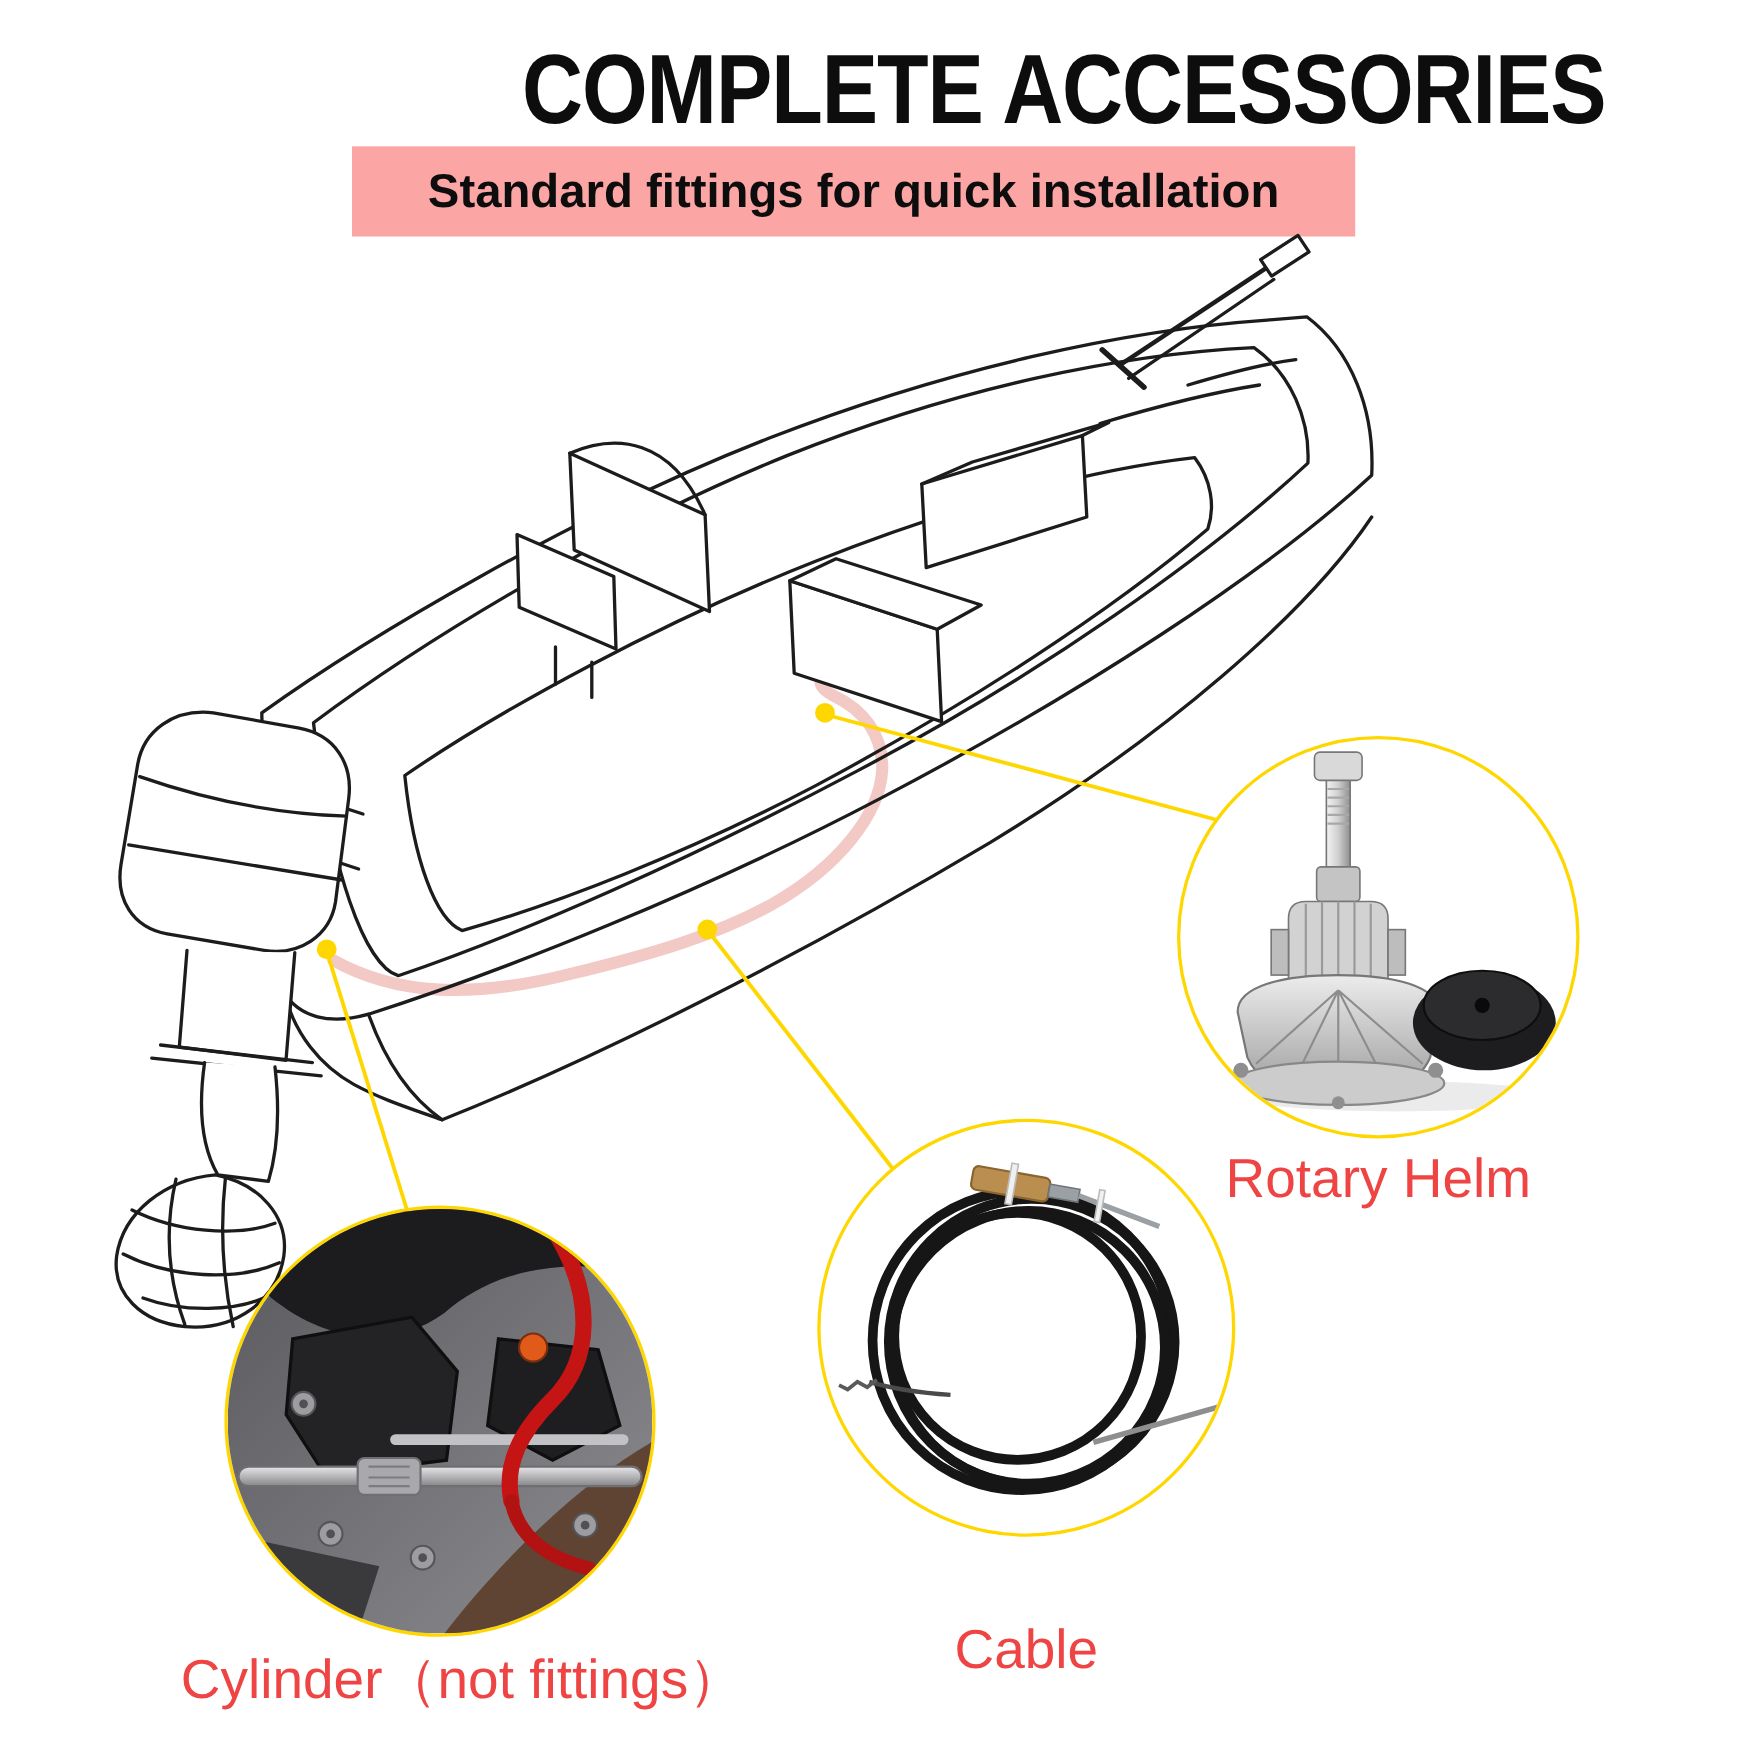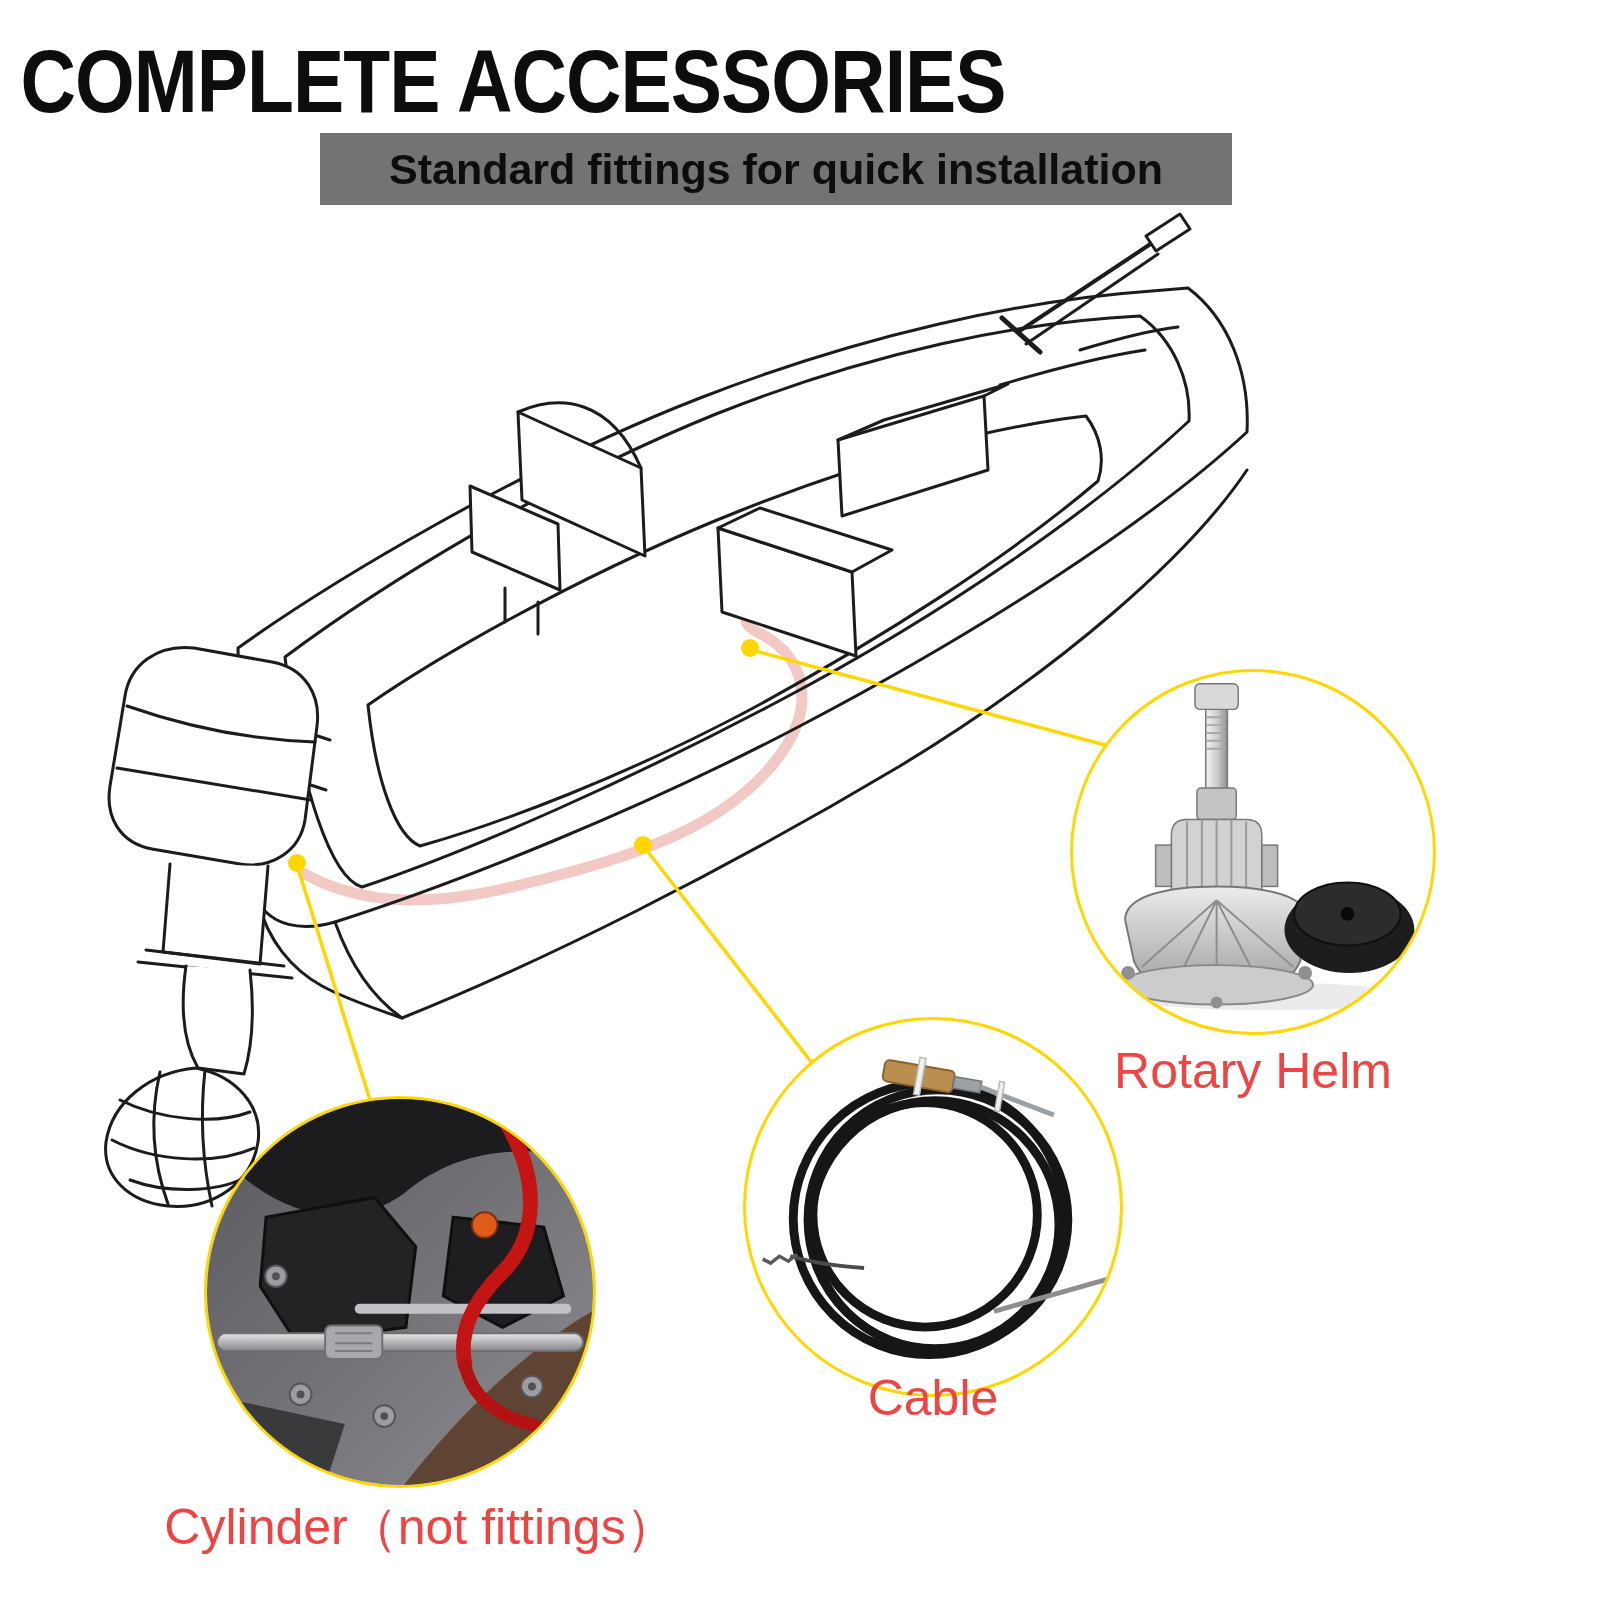--- a/index.html
+++ b/index.html
@@ -1,43 +1,43 @@
 <!DOCTYPE html>
 <html><head>
 <meta charset="utf-8">
 <style>
   html,body{margin:0;padding:0;}
   body{
     width:1600px;height:1600px;position:relative;background:#ffffff;
     font-family:"Liberation Sans", sans-serif;color:#111;overflow:hidden;
   }
   .page-title{
-    position:absolute;top:36px;left:0;width:1480px;text-align:left;
+    position:absolute;top:36px;left:0;width:1480px;text-align:right;
     font-size:80px;font-weight:900;letter-spacing:-1px;color:#0d0d0d;
   }
   .page-title span{display:inline-block;transform:scaleY(1.12) scaleX(0.96);}
   .banner{
-    position:absolute;top:133px;left:320px;width:912px;height:72px;
-    background:#737373;display:flex;align-items:center;justify-content:center;
+    position:absolute;top:133px;left:320px;width:912px;height:82px;
+    background:#fca5a5;display:flex;align-items:center;justify-content:center;
   }
   .banner-text{font-size:43px;font-weight:700;color:#0d0d0d;}
   .diagram-layer{position:absolute;left:0;top:0;width:1600px;height:1600px;}
   .callout{
     position:absolute;border-radius:50%;border:3px solid #FFD700;background:#fff;
     overflow:hidden;box-sizing:border-box;z-index:5;
   }
   .callout svg{display:block;width:100%;height:100%;}
   .callout-label{
     position:absolute;z-index:6;font-size:50px;color:#ef4444;text-align:center;
   }
   #helm-callout{left:1070px;top:669px;width:366px;height:366px;}
   #cable-callout{left:743px;top:1017px;width:380px;height:380px;}
   #cylinder-callout{left:204px;top:1096px;width:392px;height:392px;}
   #helm-label{left:1023px;top:1042px;width:460px;}
-  #cable-label{left:733px;top:1369px;width:400px;}
+  #cable-label{left:733px;top:1470px;width:400px;}
   #cylinder-label{left:100px;top:1494px;width:640px;}
 </style>
 </head>
 <body>
 
 <div class="page-title">
   <span>COMPLETE ACCESSORIES</span>
 </div>
 
 <div class="banner">

